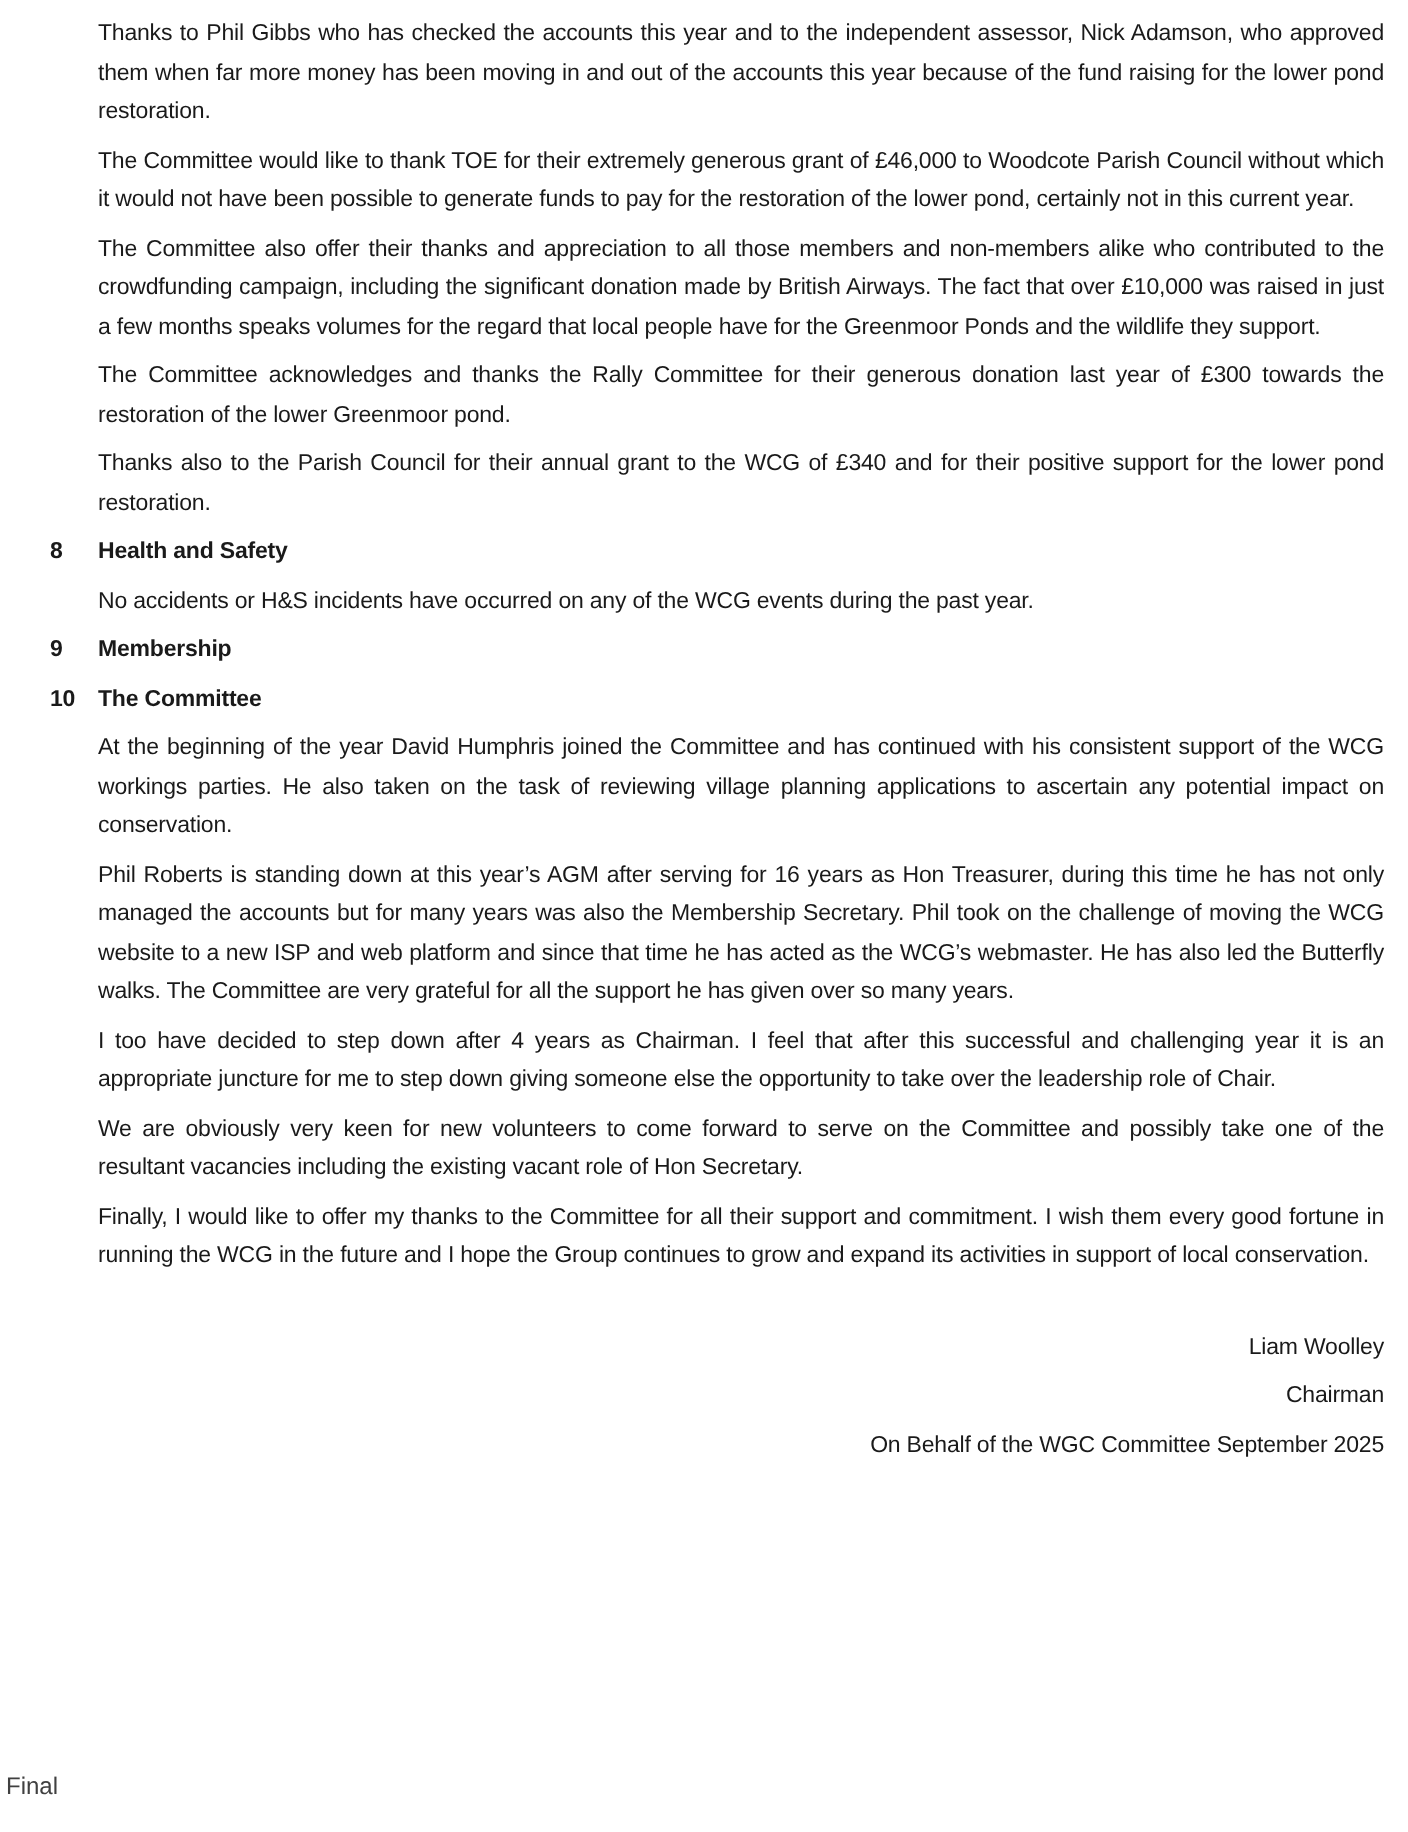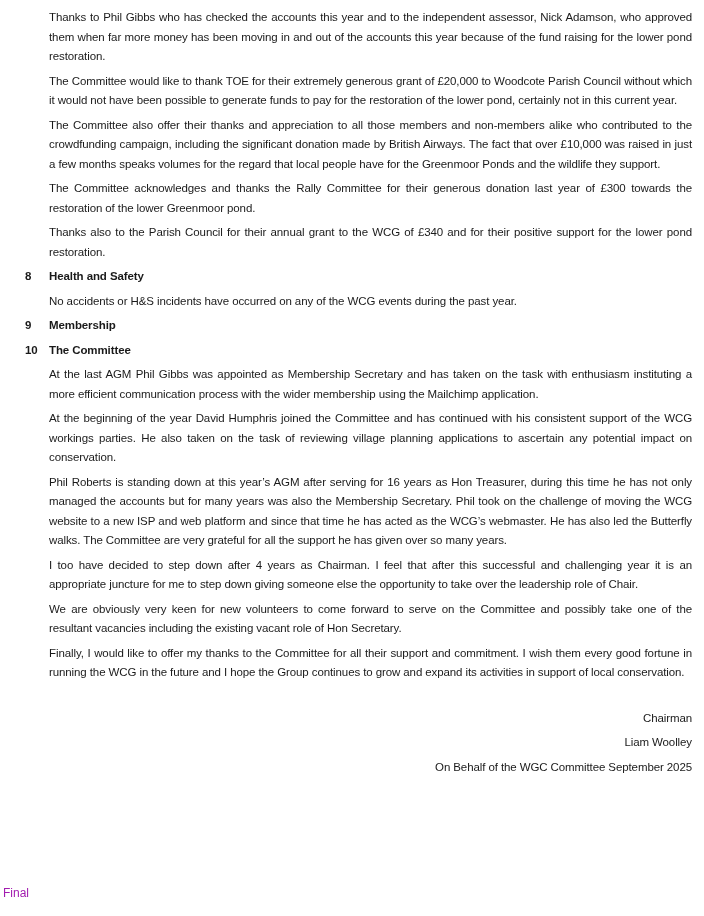--- a/index.html
+++ b/index.html
@@ -44,33 +44,33 @@
   }
   .signature-block p {
     margin: 0 0 5px 0;
   }
   .footer-status {
     position: absolute;
     left: 3px;
     top: 884px;
     font-size: 12px;
     letter-spacing: 0;
-    color: #a21caf;
+    color: #404040;
   }
 </style>
 </head>
 <body>
 
 <div class="page">
 
   <div class="doc-body">
 
     <div>
         <p class="paragraph">Thanks to Phil Gibbs who has checked the accounts this year and to the independent assessor, Nick Adamson, who approved them when far more money has been moving in and out of the accounts this year because of the fund raising for the lower pond restoration.</p>
-        <p class="paragraph">The Committee would like to thank TOE for their extremely generous grant of £20,000 to Woodcote Parish Council without which it would not have been possible to generate funds to pay for the restoration of the lower pond, certainly not in this current year.</p>
+        <p class="paragraph">The Committee would like to thank TOE for their extremely generous grant of £46,000 to Woodcote Parish Council without which it would not have been possible to generate funds to pay for the restoration of the lower pond, certainly not in this current year.</p>
         <p class="paragraph">The Committee also offer their thanks and appreciation to all those members and non-members alike who contributed to the crowdfunding campaign, including the significant donation made by British Airways. The fact that over £10,000 was raised in just a few months speaks volumes for the regard that local people have for the Greenmoor Ponds and the wildlife they support.</p>
         <p class="paragraph">The Committee acknowledges and thanks the Rally Committee for their generous donation last year of £300 towards the restoration of the lower Greenmoor pond.</p>
         <p class="paragraph">Thanks also to the Parish Council for their annual grant to the WCG of £340 and for their positive support for the lower pond restoration.</p>
       </div>
 
     <div>
         <div>
           <div class="section-heading">
             <span class="sec-num">8</span>
             <span class="sec-title">Health and Safety</span>
@@ -81,32 +81,31 @@
           <div class="section-heading">
             <span class="sec-num">9</span>
             <span class="sec-title">Membership</span>
           </div>
         </div>
         <div>
           <div class="section-heading">
             <span class="sec-num">10</span>
             <span class="sec-title">The Committee</span>
           </div>
-          <p class="paragraph">At the last AGM Phil Gibbs was appointed as Membership Secretary and has taken on the task with enthusiasm instituting a more efficient communication process with the wider membership using the Mailchimp application.</p>
           <p class="paragraph">At the beginning of the year David Humphris joined the Committee and has continued with his consistent support of the WCG workings parties. He also taken on the task of reviewing village planning applications to ascertain any potential impact on conservation.</p>
           <p class="paragraph">Phil Roberts is standing down at this year’s AGM after serving for 16 years as Hon Treasurer, during this time he has not only managed the accounts but for many years was also the Membership Secretary. Phil took on the challenge of moving the WCG website to a new ISP and web platform and since that time he has acted as the WCG’s webmaster.  He has also led the Butterfly walks. The Committee are very grateful for all the support he has given over so many years.</p>
           <p class="paragraph">I too have decided to step down after 4 years as Chairman. I feel that after this successful and challenging year it is an appropriate juncture for me to step down giving someone else the opportunity to take over the leadership role of Chair.</p>
           <p class="paragraph">We are obviously very keen for new volunteers to come forward to serve on the Committee and possibly take one of the resultant vacancies including the existing vacant role of Hon Secretary.</p>
           <p class="paragraph">Finally, I would like to offer my thanks to the Committee for all their support and commitment. I wish them every good fortune in running the WCG in the future and I hope the Group continues to grow and expand its activities in support of local conservation.</p>
         </div>
       </div>
 
     <div class="signature-block">
+      <p>Liam Woolley</p>
       <p>Chairman</p>
-      <p>Liam Woolley</p>
       <p>On Behalf of the WGC Committee September 2025</p>
     </div>
 
   </div>
 
   <div class="footer-status">Final</div>
 
 </div>
 
 </body></html>

